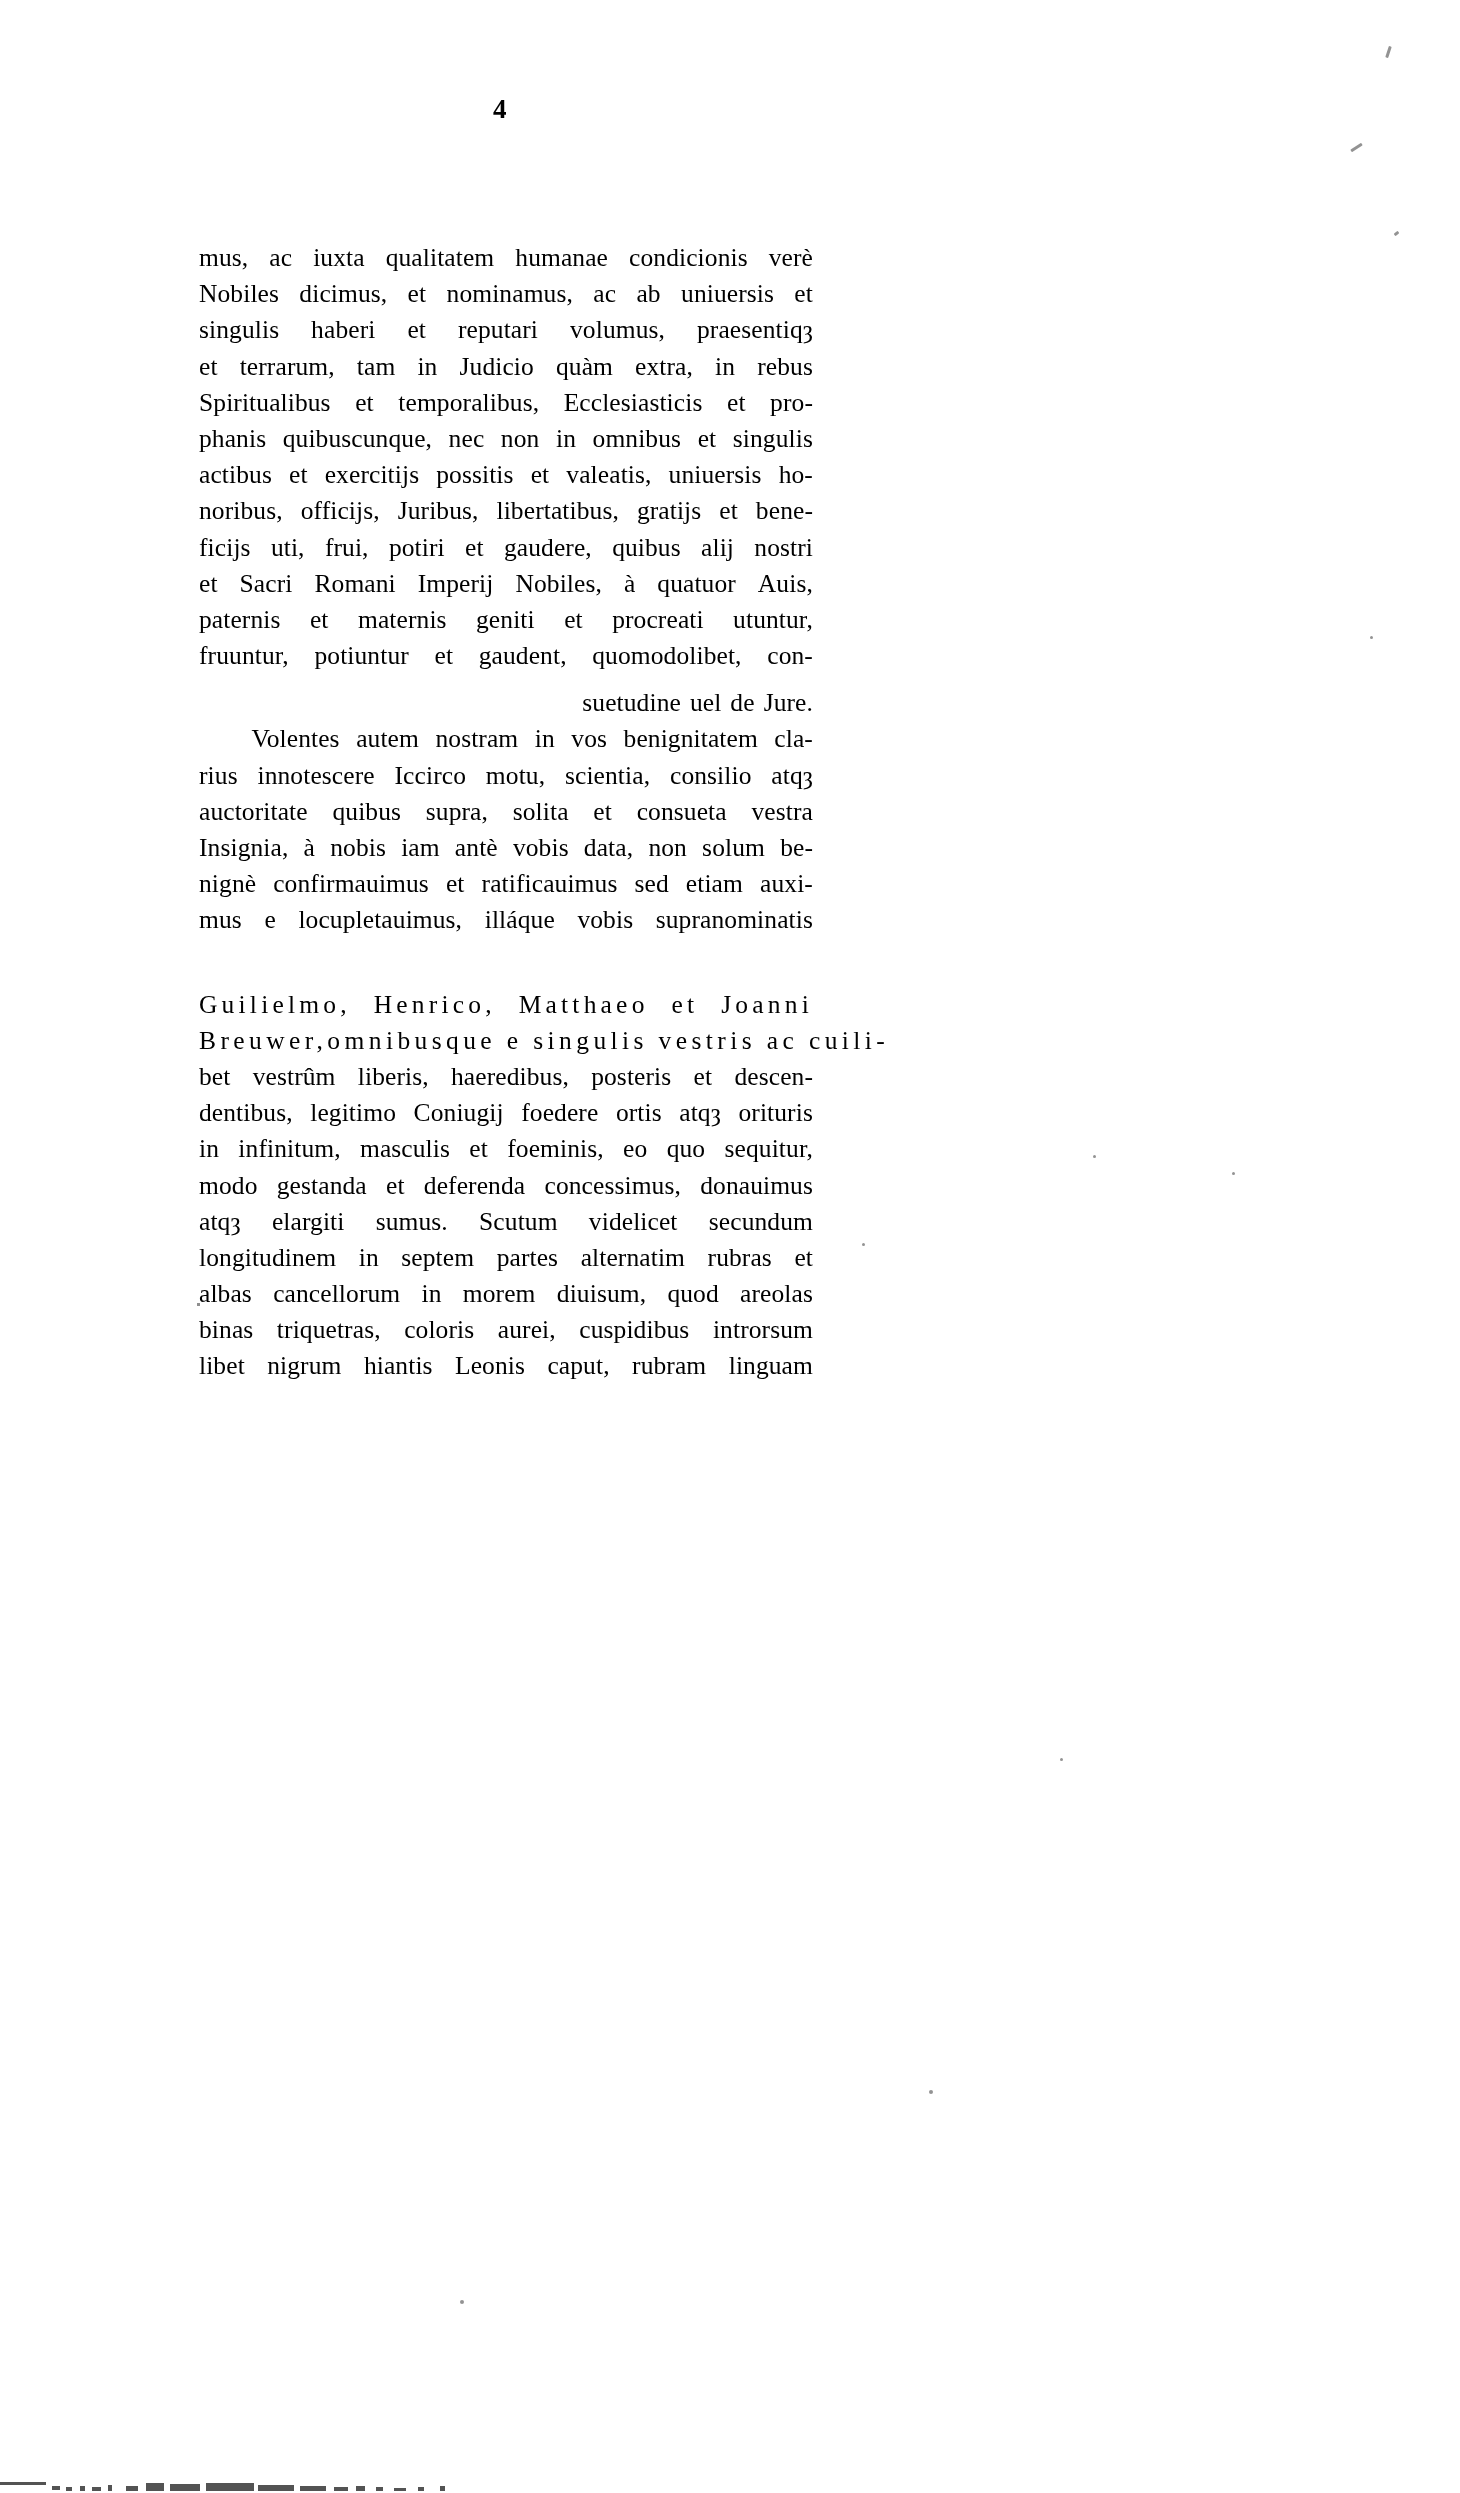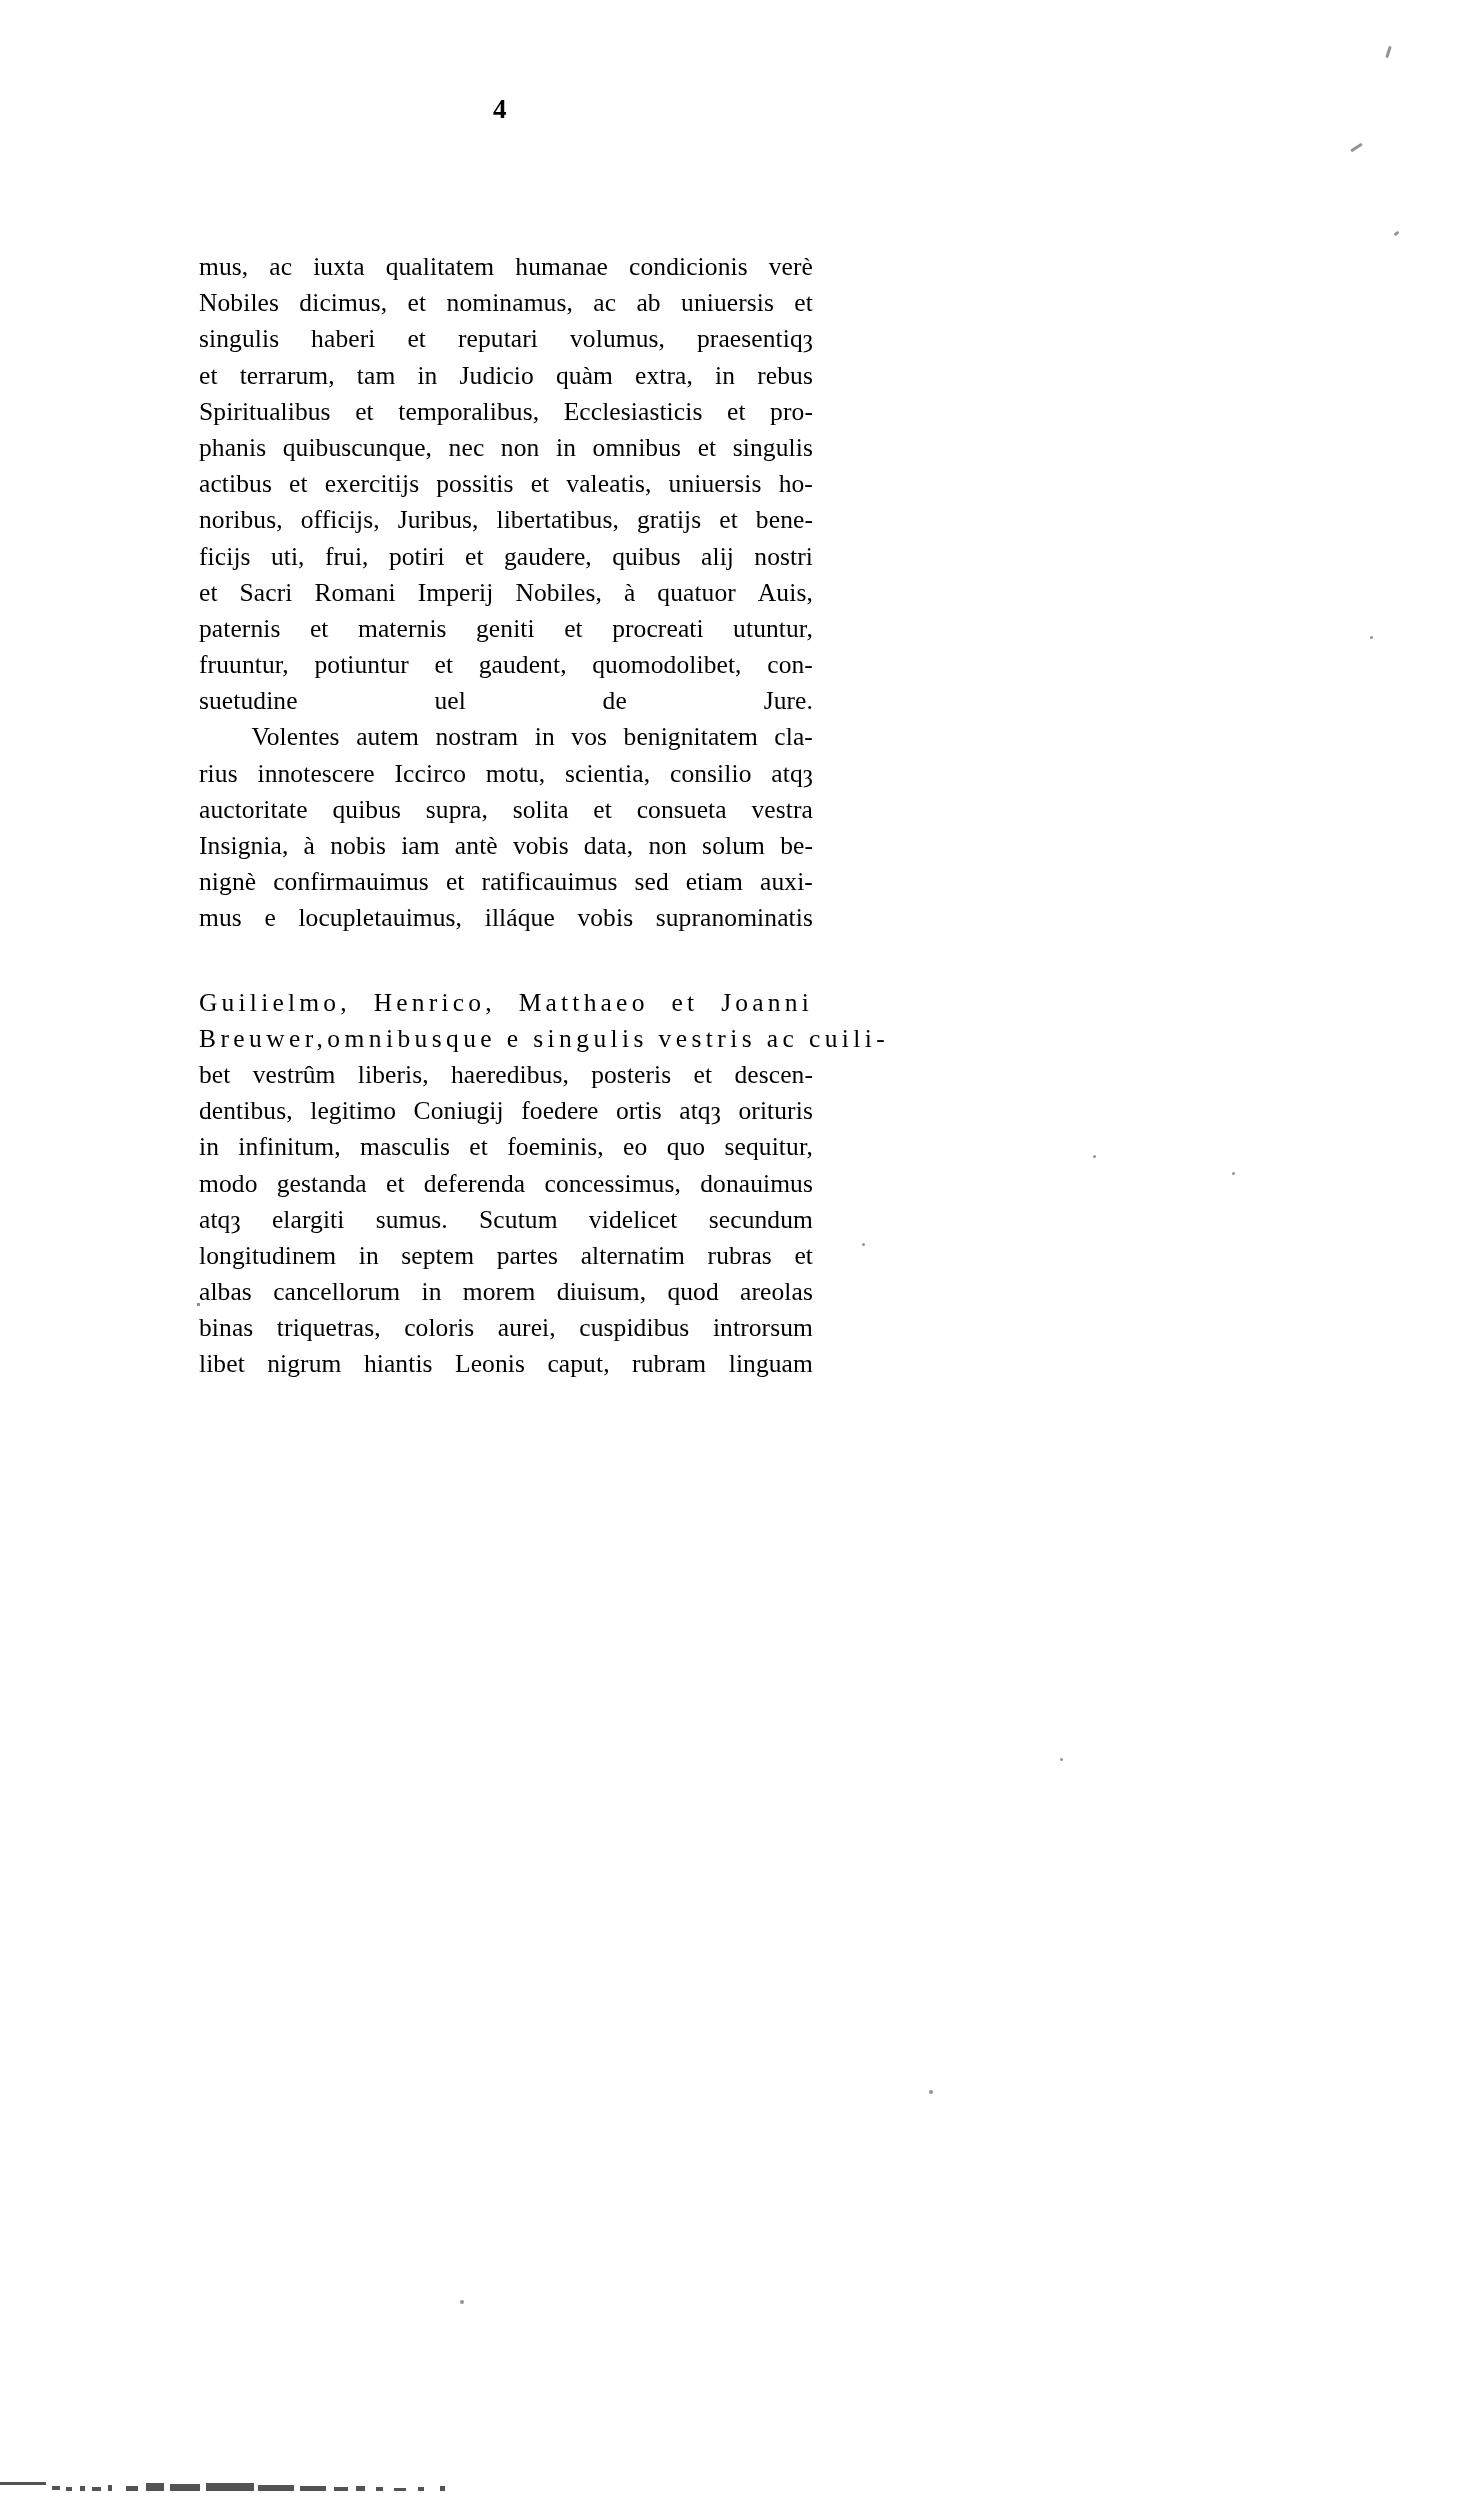--- a/index.html
+++ b/index.html
@@ -36,21 +36,21 @@
     font-size: 27px;
     font-weight: bold;
     letter-spacing: 0.5px;
     line-height: 1;
   }
 
   
   #text-column {
     position: absolute;
     left: 199px;
-    top: 252px;
+    top: 243px;
     width: 614px;
   }
 
   .para {
     margin: 0;
     padding: 0;
   }
 
   
   .line {
@@ -63,21 +63,22 @@
   }
   .line > .w {
     display: inline-block;
   }
   
   .line.just {
     justify-content: space-between;
   }
   
   .line.ragged {
-    justify-content: space-between;
+    justify-content: flex-end;
+    margin-top: 11px;
   }
   .line.ragged > .w + .w {
     margin-left: 9px;
   }
   
   .indent {
     display: inline-block;
     width: 36px;
     flex: 0 0 auto;
   }

